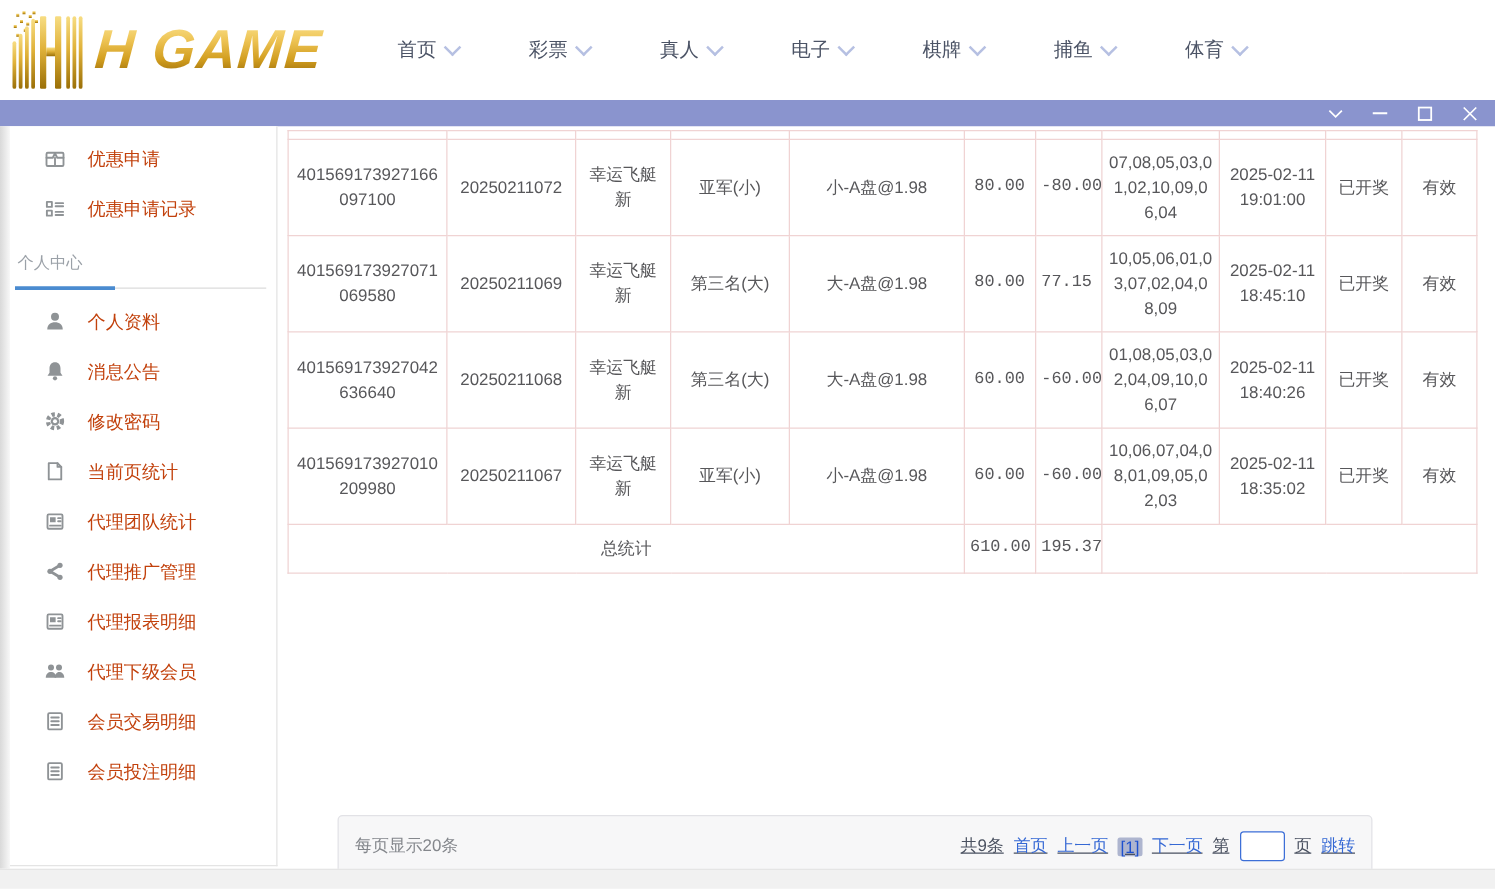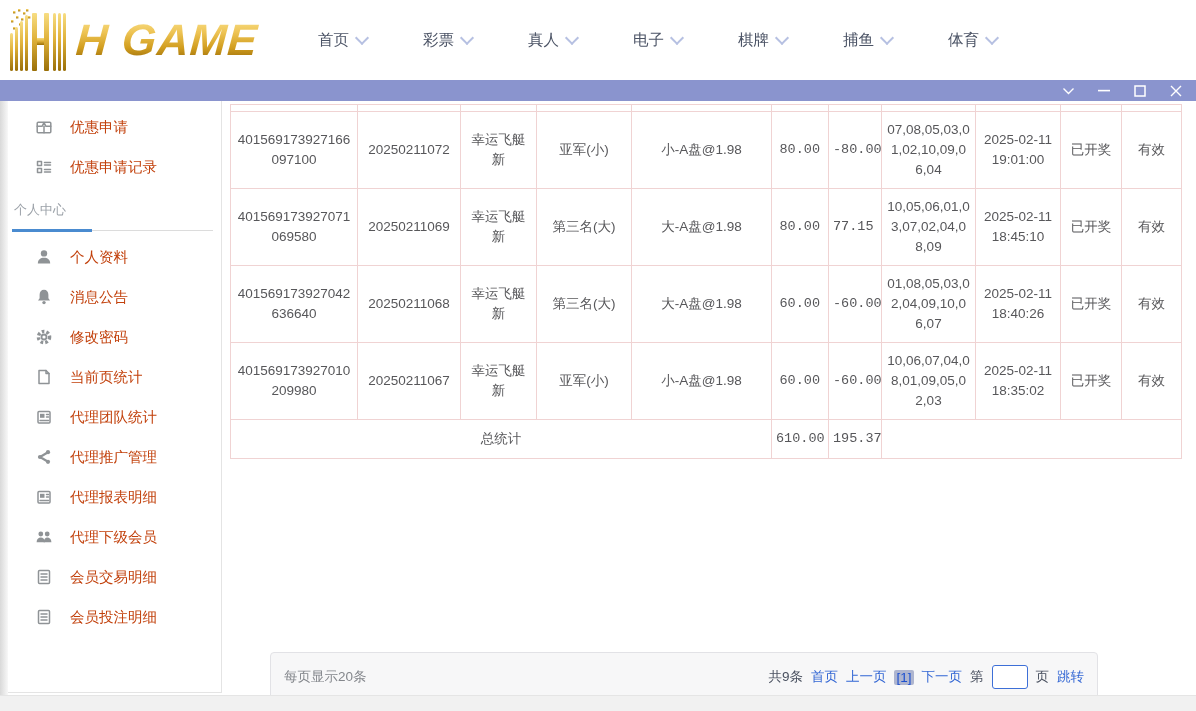--- a/index.html
+++ b/index.html
@@ -49,21 +49,21 @@
   .main-table tr.sliver td{height:6px;padding:0;border-top:1px solid #f0d3d3;}
   .main-table tr.data-row td{height:72px;}
   .main-table tr.sum-row td{height:34px;}
   .main-table td.num{text-align:right;padding-right:8px;font-family:Liberation Mono, monospace;}
   .main-table td.wrap{word-break:break-all;}
   
   .pager{position:absolute;left:230px;top:652px;width:828px;height:50px;box-sizing:border-box;
          background:#f7f7f8;border:1px solid #e2e2e6;border-radius:4px;
          display:flex;align-items:center;justify-content:space-between;padding:0 13px;font-size:13.5px;margin-left:40px;}
   .pager-left{color:#84878c;}
-  .pager-right{display:flex;align-items:center;gap:8px;color:#4a5160;}
+  .pager-right{display:flex;align-items:center;gap:8px;color:#4a5160;text-decoration:underline;}
   .plink{color:#3568d4;cursor:pointer;}
   .pcurrent{background:#aeb5cf;color:#1d50cf;padding:0 2px;border-radius:2px;cursor:default;}
   .jump-input{width:30px;height:20px;border:1.5px solid #3d6fd7;border-radius:3px;outline:none;
               text-align:center;font-size:13px;background:#fff;}
   .icon-stroke{stroke:#8f9396;fill:none;stroke-width:1.5;stroke-linecap:round;stroke-linejoin:round;}
   .icon-fill{fill:#8f9396;}
 </style>
 </head>
 <body>
 

